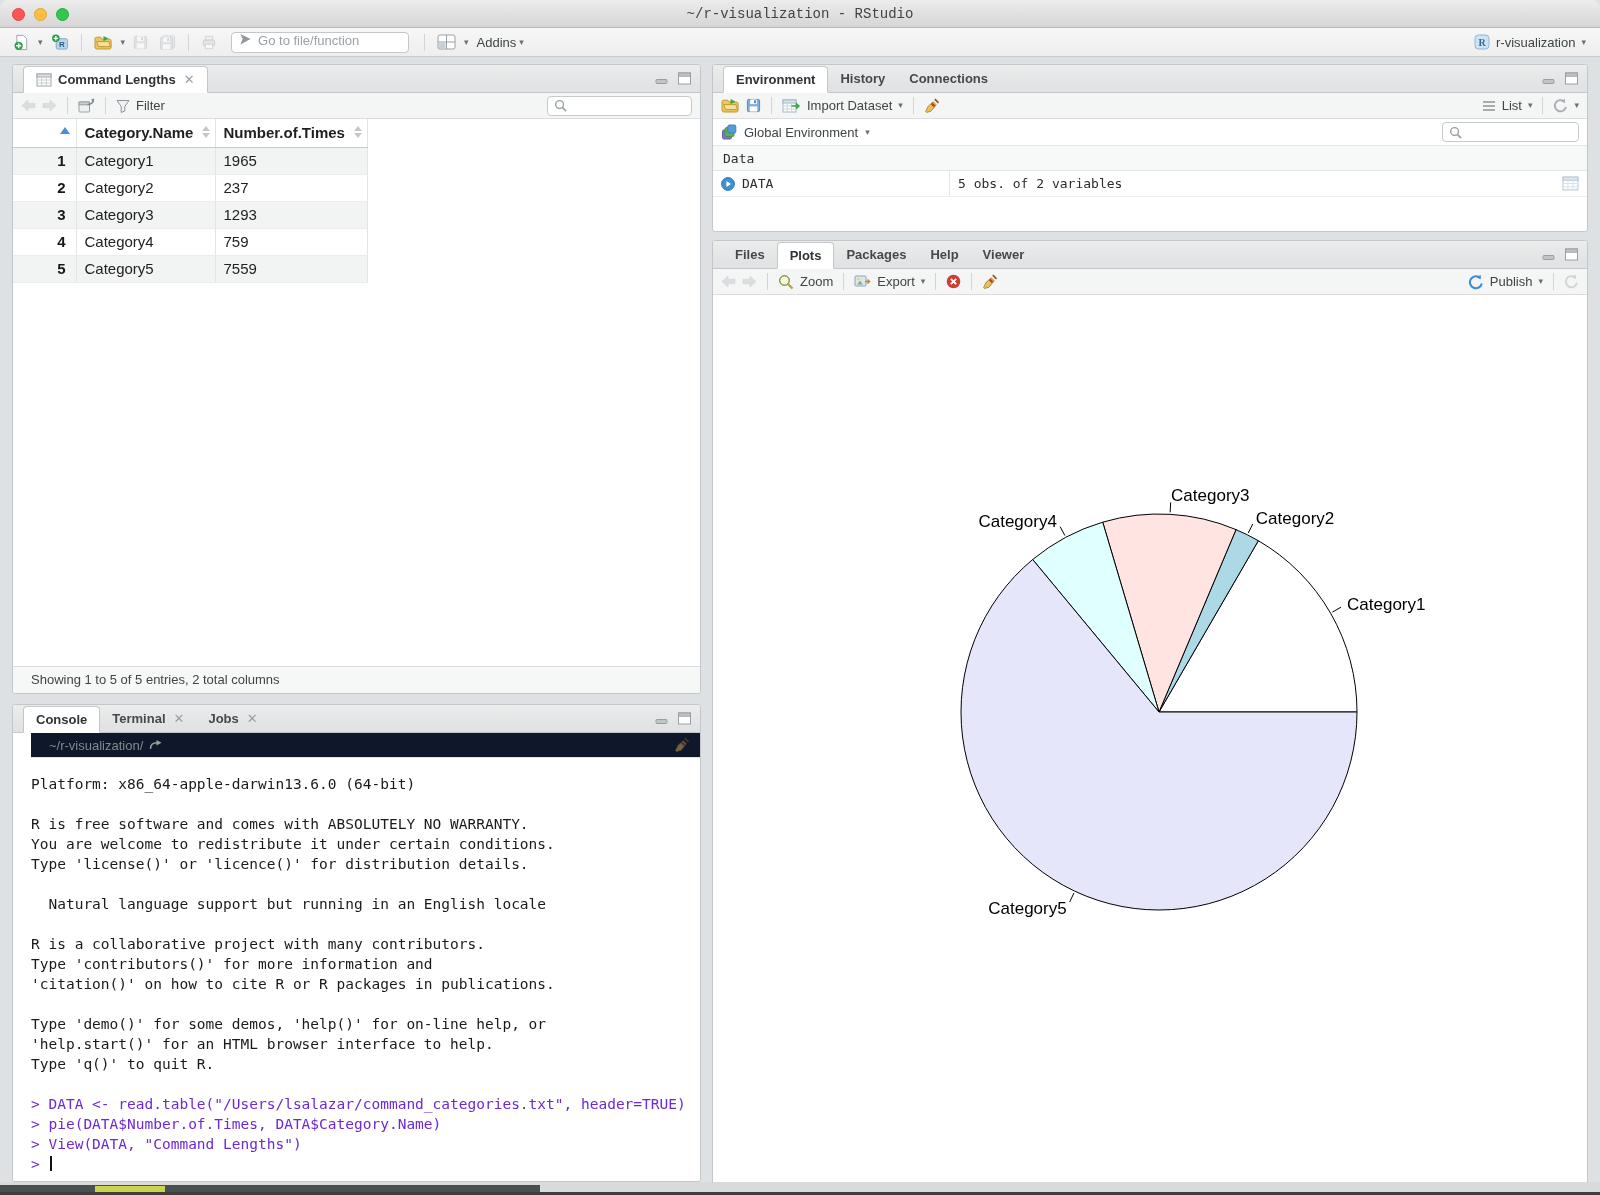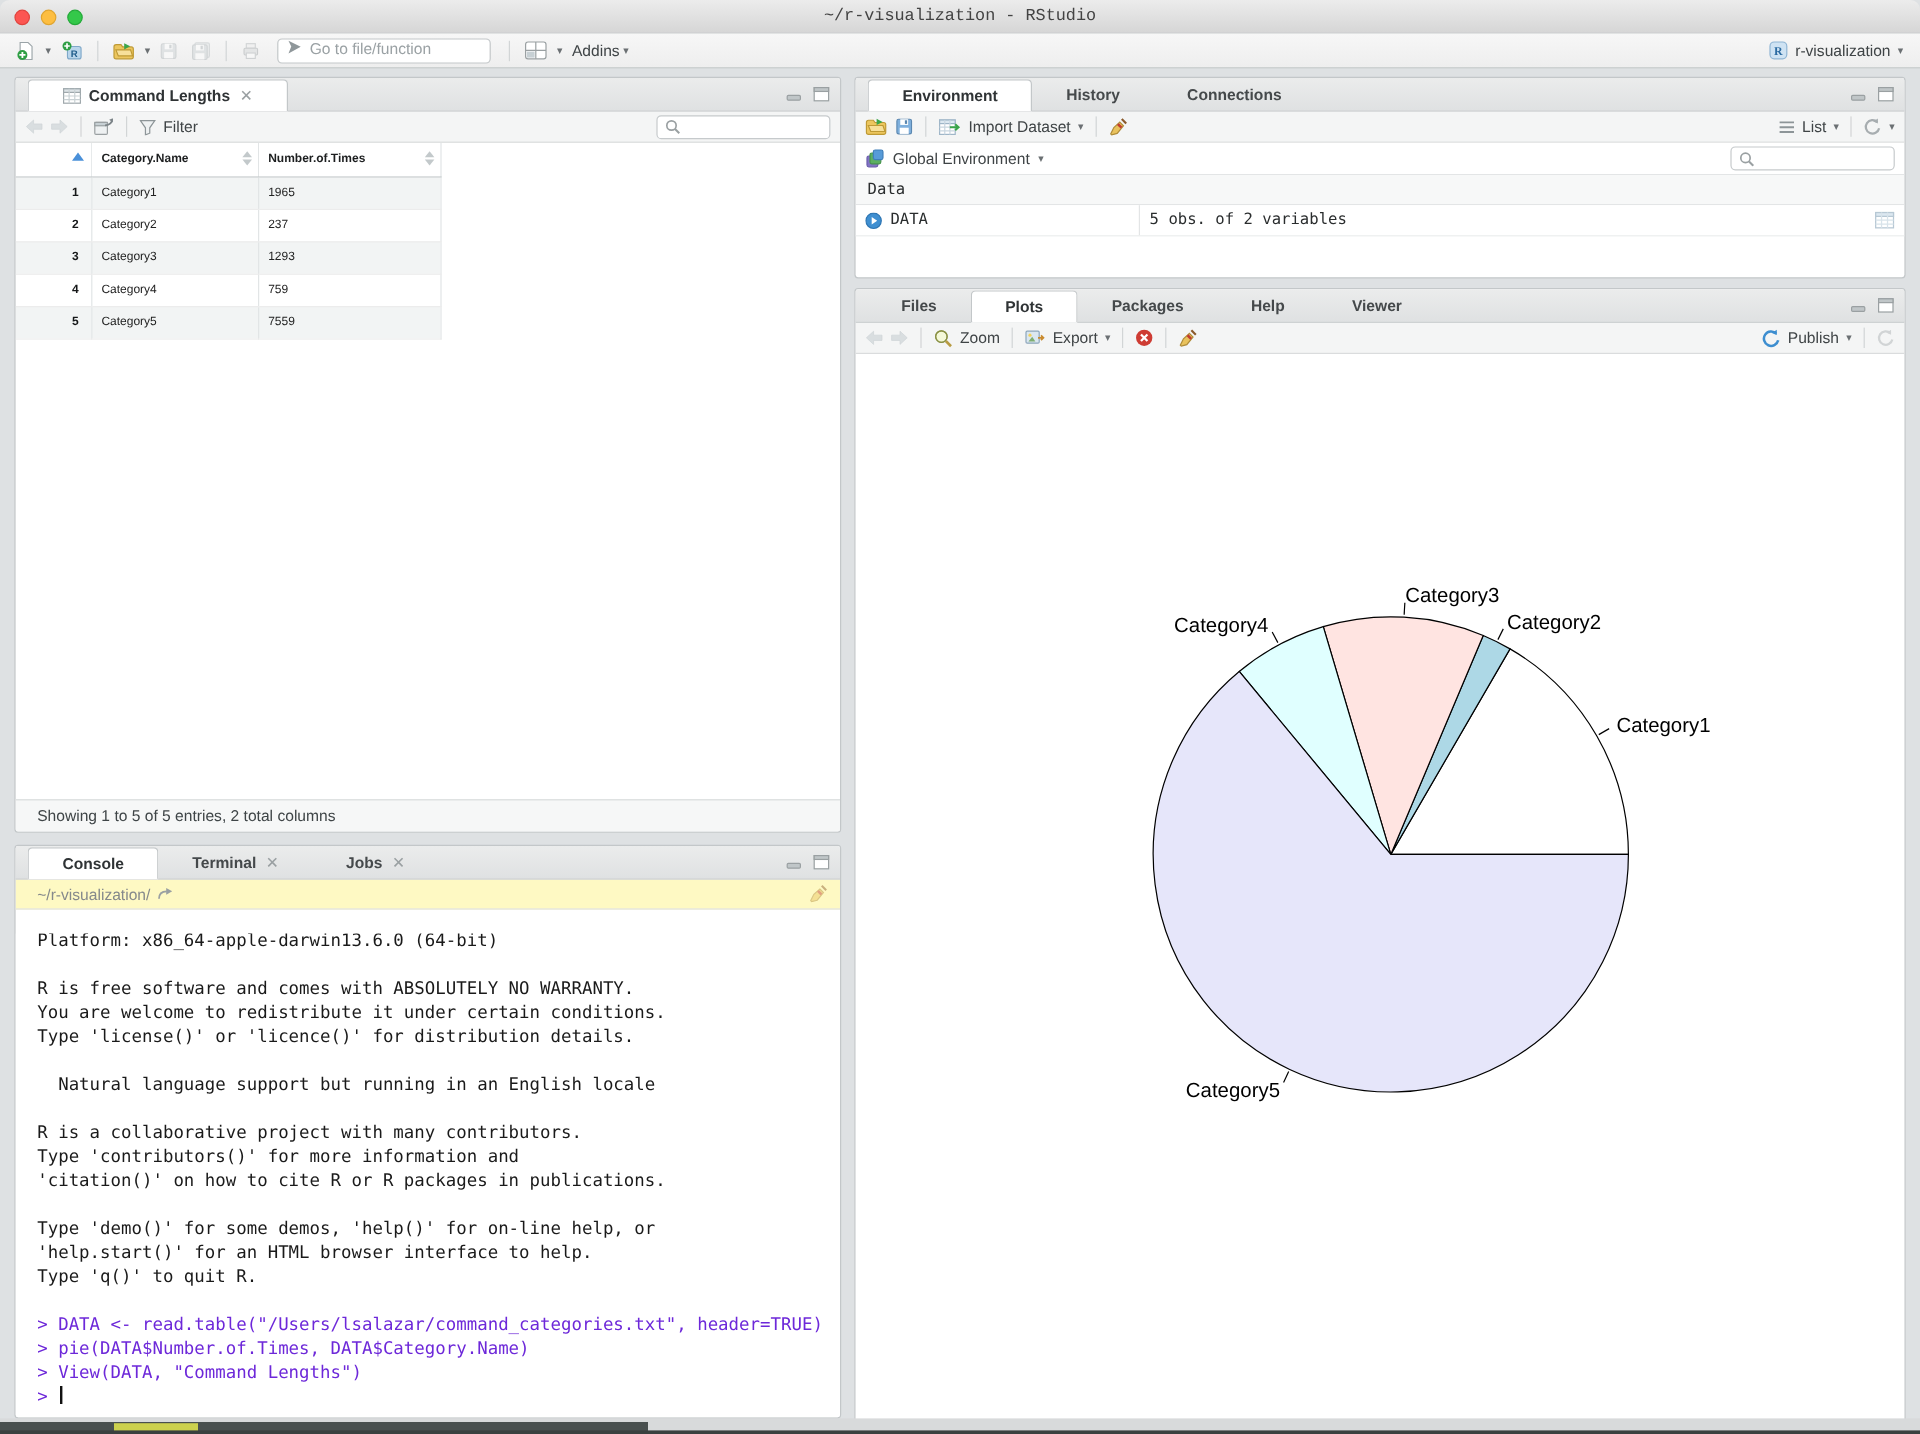--- a/index.html
+++ b/index.html
@@ -36,58 +36,58 @@
 
   
   .pane { position:absolute; background:#fff; border:1px solid #c3c7c9; border-radius:3px; overflow:hidden; }
   .pane-viewer  { left:12px;  top:64px;  width:689px; height:630px; }
   .pane-console { left:12px;  top:704px; width:689px; height:478px; }
   .pane-env     { left:712px; top:64px;  width:876px; height:168px; }
   .pane-plots   { left:712px; top:240px; width:876px; height:1131px; }
 
   .tabstrip { position:relative; display:flex; align-items:flex-end; height:28px;
     background:linear-gradient(#ebecec,#dfe1e2); border-bottom:1px solid #c3c7c9; padding-left:10px; }
-  .tab { height:27px; display:flex; align-items:center; gap:6px; padding:0 28px;
+  .tab { height:27px; display:flex; align-items:center; gap:6px; padding:0 12px;
     font-size:13px; font-weight:600; color:#45494b; border-radius:4px 4px 0 0; }
   .tab.active { background:#fff; border:1px solid #c3c7c9; border-bottom-color:#fff; margin-bottom:-1px; color:#2f3335; }
   .tab-close { color:#9aa0a2; font-size:13px; font-weight:400; margin-left:2px; }
   .winbtns { position:absolute; right:8px; top:7px; display:flex; gap:8px; }
 
   .pane-toolbar { display:flex; align-items:center; height:26px; background:#f4f5f5;
     border-bottom:1px solid #dadcdd; padding:0 8px; gap:6px; }
   .right-group { margin-left:auto; display:flex; align-items:center; gap:6px; }
 
   .searchbox { display:flex; align-items:center; gap:5px; background:#fff;
     border:1px solid #c6cacc; border-radius:4px; height:20px; padding:0 6px; }
   .searchbox input { border:none; outline:none; flex:1; font-size:13px; background:transparent;
     font-family:"Liberation Sans",sans-serif; }
 
   
-  .vtable { border-collapse:collapse; table-layout:fixed; font-size:10px; color:#222; }
+  .vtable { border-collapse:collapse; table-layout:fixed; font-size:15px; color:#222; }
   .vtable th, .vtable td { border-right:1px solid #e2e5e6; border-bottom:1px solid #ececec;
     height:27px; padding:0 8px; text-align:left; font-weight:400; overflow:hidden; white-space:nowrap; }
   .vtable thead th { height:28px; font-weight:700; color:#1d1f20; background:#fff;
     border-bottom:1px solid #c6cacc; position:relative; }
   .vtable .c-num { width:63px; text-align:right; padding-right:10px; }
   .vtable tbody .c-num { font-weight:700; color:#151718; }
   .vtable .c-name { width:139px; }
   .vtable .c-times { width:152px; }
   .vtable tbody tr.odd { background:#f2f4f4; }
   .sort-asc { position:absolute; right:6px; top:8px; width:0; height:0;
     border-left:5px solid transparent; border-right:5px solid transparent; border-bottom:7px solid #4a90d9; }
   .sort-both { position:absolute; right:5px; top:7px; display:flex; flex-direction:column; gap:2px; }
   .sort-both i { display:block; width:0; height:0; border-left:4px solid transparent; border-right:4px solid transparent; }
   .sort-both .up { border-bottom:5px solid #c3c9cb; }
   .sort-both .dn { border-top:5px solid #c3c9cb; }
   .viewer-footer { position:absolute; left:0; right:0; bottom:0; height:27px; line-height:26px;
     background:#f6f7f7; border-top:1px solid #d9dcdd; font-size:13px; color:#3f4547; padding-left:18px; }
 
   
-  .console-path { display:flex; align-items:center; height:25px; background:#fef9c3;
-    border-bottom:1px solid #e0e2e3; padding:0 10px 0 18px; gap:6px; }
+  .console-path { display:flex; align-items:center; height:25px; background:#0f172a;
+    border-bottom:1px solid #e0e2e3; padding:0 10px 0 18px; gap:6px;margin-left:18px; }
   .console-path .path-text { font-size:13px; color:#85898b; }
   .console-body { position:relative; height:calc(100% - 54px); overflow:hidden;
     padding:6px 0 0 18px; background:#fff;margin-top:20px; }
   .cline { font-family:"DejaVu Sans Mono", monospace; font-size:14.5px; line-height:20px;
     white-space:pre; color:#1a1a1a; min-height:20px; }
   .cline.clip { margin-top:-10px; }
   .cline.cmd { color:#6d28d9; }
   .cursor { display:inline-block; width:2px; height:15px; background:#111; vertical-align:-2px; margin-left:2px; }
 
   

